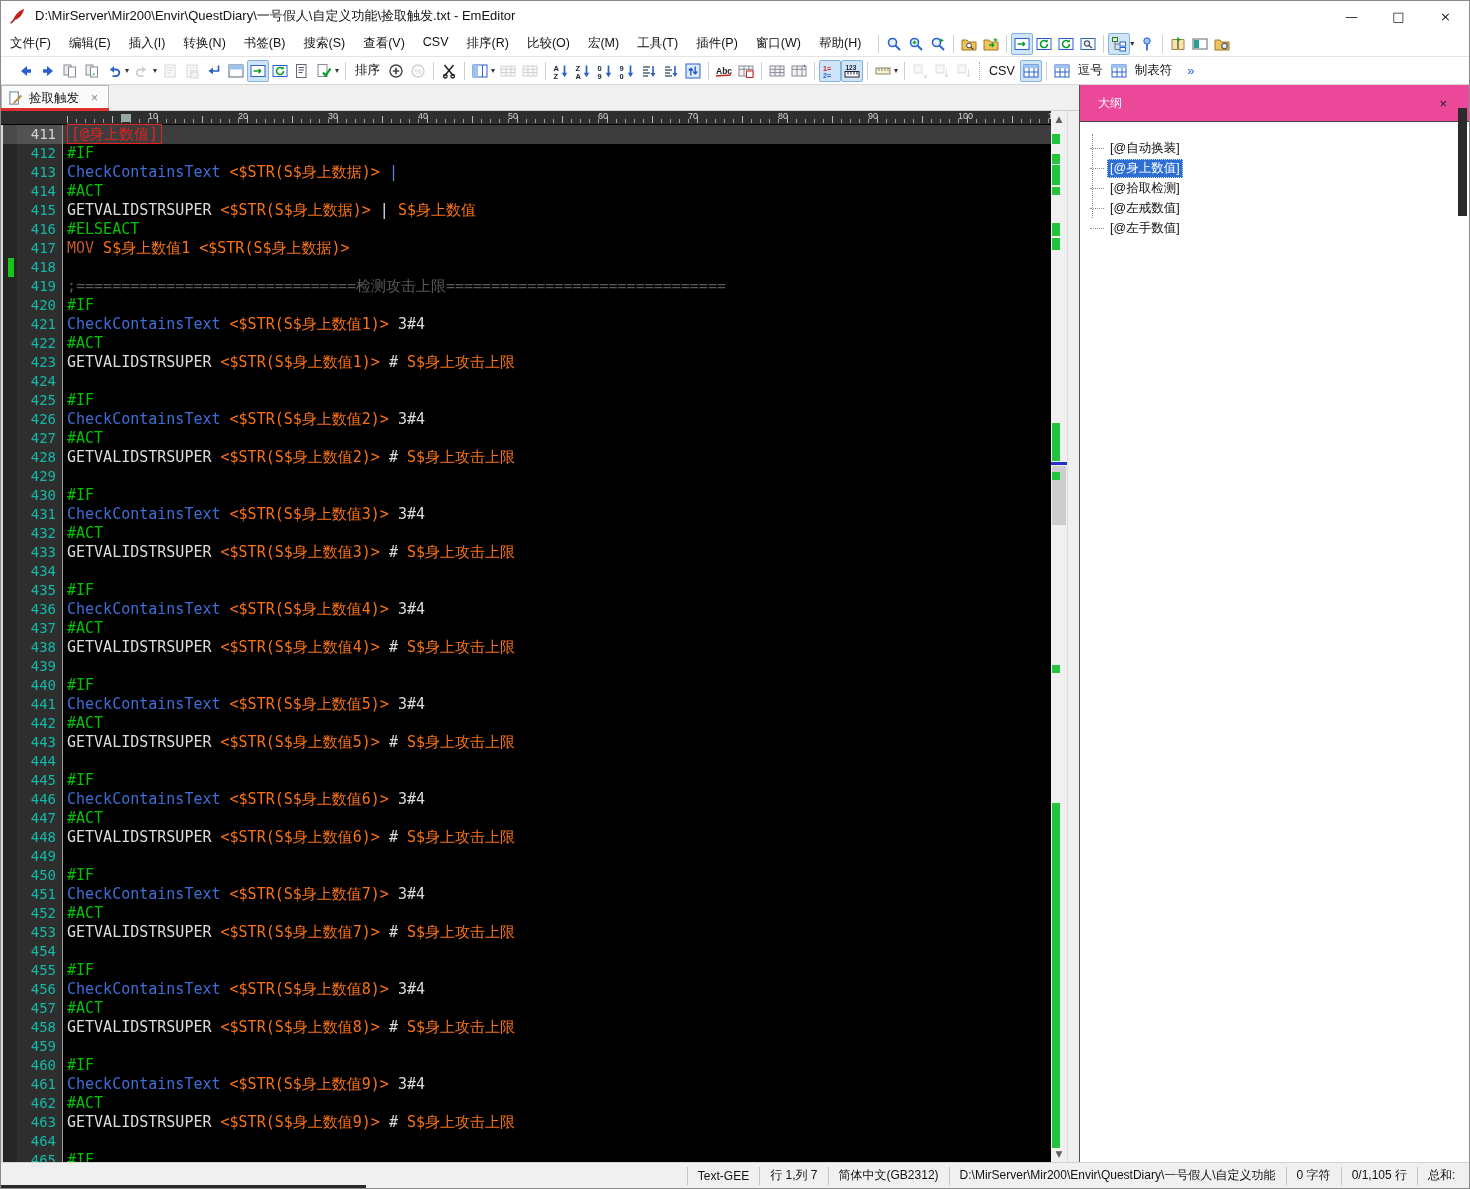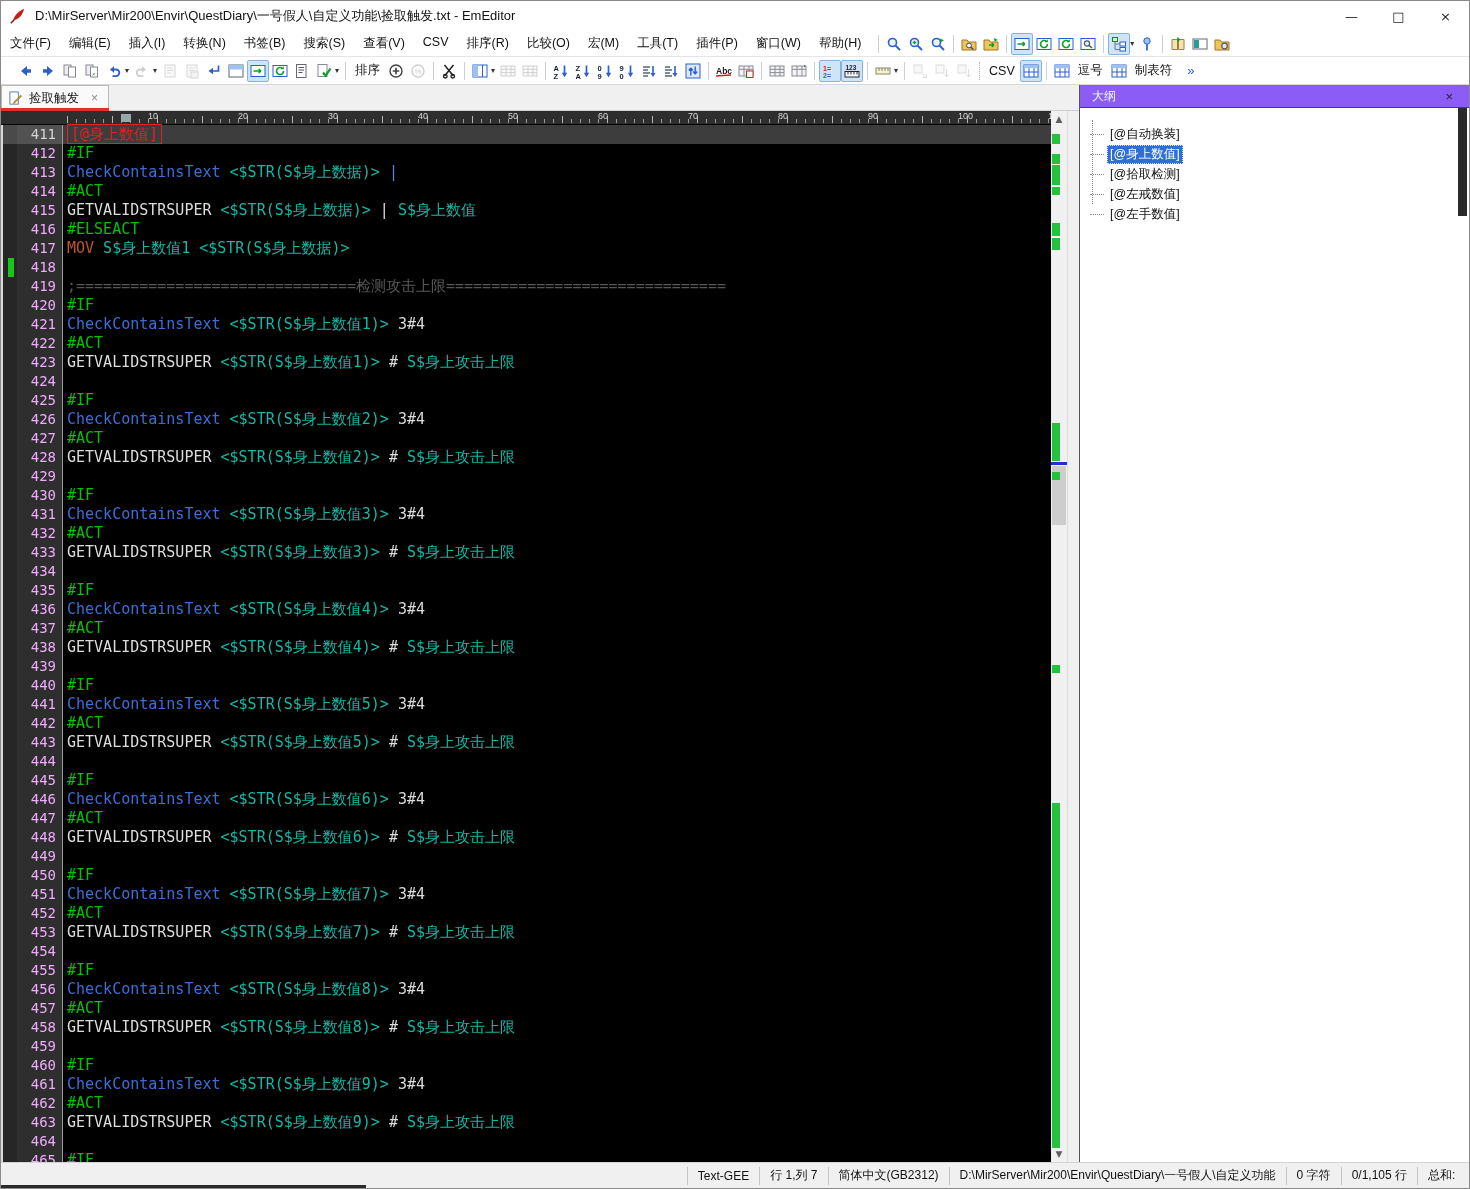--- a/index.html
+++ b/index.html
@@ -45,47 +45,47 @@
   #edwrap{flex:1;display:flex;overflow:hidden}
   #editor{width:1050px;background:#000;position:relative;overflow:hidden}
   #ruler{position:absolute;left:0;top:0;width:100%;height:14px;background:#2e2e2e;border-bottom:1px solid #000}
   #ruler .ticks{position:absolute;left:66px;right:0;bottom:1px;height:4px;background:repeating-linear-gradient(to right,#9a9a9a 0 1px,transparent 1px 9px)}
   #ruler .ticks5{position:absolute;left:66px;right:0;bottom:1px;height:7px;background:repeating-linear-gradient(to right,#b5b5b5 0 1px,transparent 1px 45px)}
   #ruler .rnum{position:absolute;top:0;font-size:9px;color:#d8d8d8;font-family:Liberation Sans, sans-serif}
   #ruler .caretmark{position:absolute;top:3px;width:10px;height:8px;background:#97a8a8}
   #lines{position:absolute;left:0;top:14px;right:0}
   .line{display:flex;height:19px;line-height:19px;font-family:"DejaVu Sans Mono","DejaVu Sans",monospace;font-size:15px;white-space:pre}
   .marg{width:16px;background:#262626;border-left:2px solid #d8d8d8;flex:none;position:relative}
-  .lnum{width:46px;background:#2e2e2e;color:#f0abfc;text-align:right;padding-right:6px;font-size:14px;border-right:1px solid #9a9a9a;flex:none}
+  .lnum{width:46px;background:#2e2e2e;color:#14b8a6;text-align:right;padding-right:6px;font-size:14px;border-right:1px solid #9a9a9a;flex:none}
   .codetxt{padding-left:4px;flex:1}
   .line.active .lnum{background:#525252;color:#d4d4d4}
   .line.active .codetxt{background:#3d3d3d}
   .line.active .marg::after{content:"";position:absolute;inset:0;background:#4a4a4a}
   .marg .bookmark{position:absolute;left:5px;top:0;width:6px;height:19px;background:#17c617;z-index:2}
   .sec{color:#e32222;border:1px solid #e32222;padding:0 3px}
   .kw{color:#00c400}
   .fn{color:#3e6ed8}
-  .str{color:#14b8a6}
+  .str{color:#f97316}
   .txt{color:#dcdcdc}
   .mov{color:#c0562a}
   .cmt{color:#585858}
   .pipe{color:#6080e0}
 
   
   #vsb{width:16px;background:#f0f0f0;position:relative;flex:none}
   .sbtn{position:absolute;left:0;right:0;height:16px;display:flex;align-items:center;justify-content:center;color:#606060;font-size:9px;font-family:"DejaVu Sans",sans-serif}
   .sbtn.up{top:0}.sbtn.down{bottom:0}
   .mk{position:absolute;left:1px;width:8px;background:#22c43e;z-index:2}
   #sbcur{position:absolute;left:0;right:0;height:3px;background:#2230d0;z-index:3}
   #sbthumb{position:absolute;left:1px;right:1px;height:59px;background:#cdcdcd;z-index:1}
   #splitter{width:12px;background:#f0f0f0;border-left:1px solid #dcdcdc;flex:none}
 
   
   #outline{flex:1;background:#fff;border-left:1px solid #555;display:flex;flex-direction:column;position:relative}
-  #ohead{height:22px;background:#8b5cf6;display:flex;align-items:center;padding:0 12px;flex:none}
+  #ohead{height:36px;background:#ec4899;display:flex;align-items:center;padding:0 18px;flex:none}
   #ohead .otitle{font-size:12px;color:#f4f8fd}
   #ohead .oclose{margin-left:auto;font-size:13px;color:#222;padding:0 4px}
   #olist{flex:1;border-top:1px solid #444;position:relative;padding-top:16px}
   .oitem{display:flex;align-items:center;height:20px;font-size:12.5px;color:#111;padding-left:10px;position:relative}
   .oguide{width:14px;border-top:1px dotted #8a8a8a;margin-right:3px;flex:none}
   .oitem .olabel{padding:1px 3px;white-space:nowrap}
   .oitem.selected .olabel{background:#2e6fd6;color:#fff;outline:1px dotted #cfe0f8;outline-offset:-1px}
   #ovguide{position:absolute;left:12px;top:12px;height:84px;border-left:1px dotted #8a8a8a}
   #oscroll{position:absolute;right:2px;top:23px;width:9px;height:108px;background:#2b2b2b}
 

